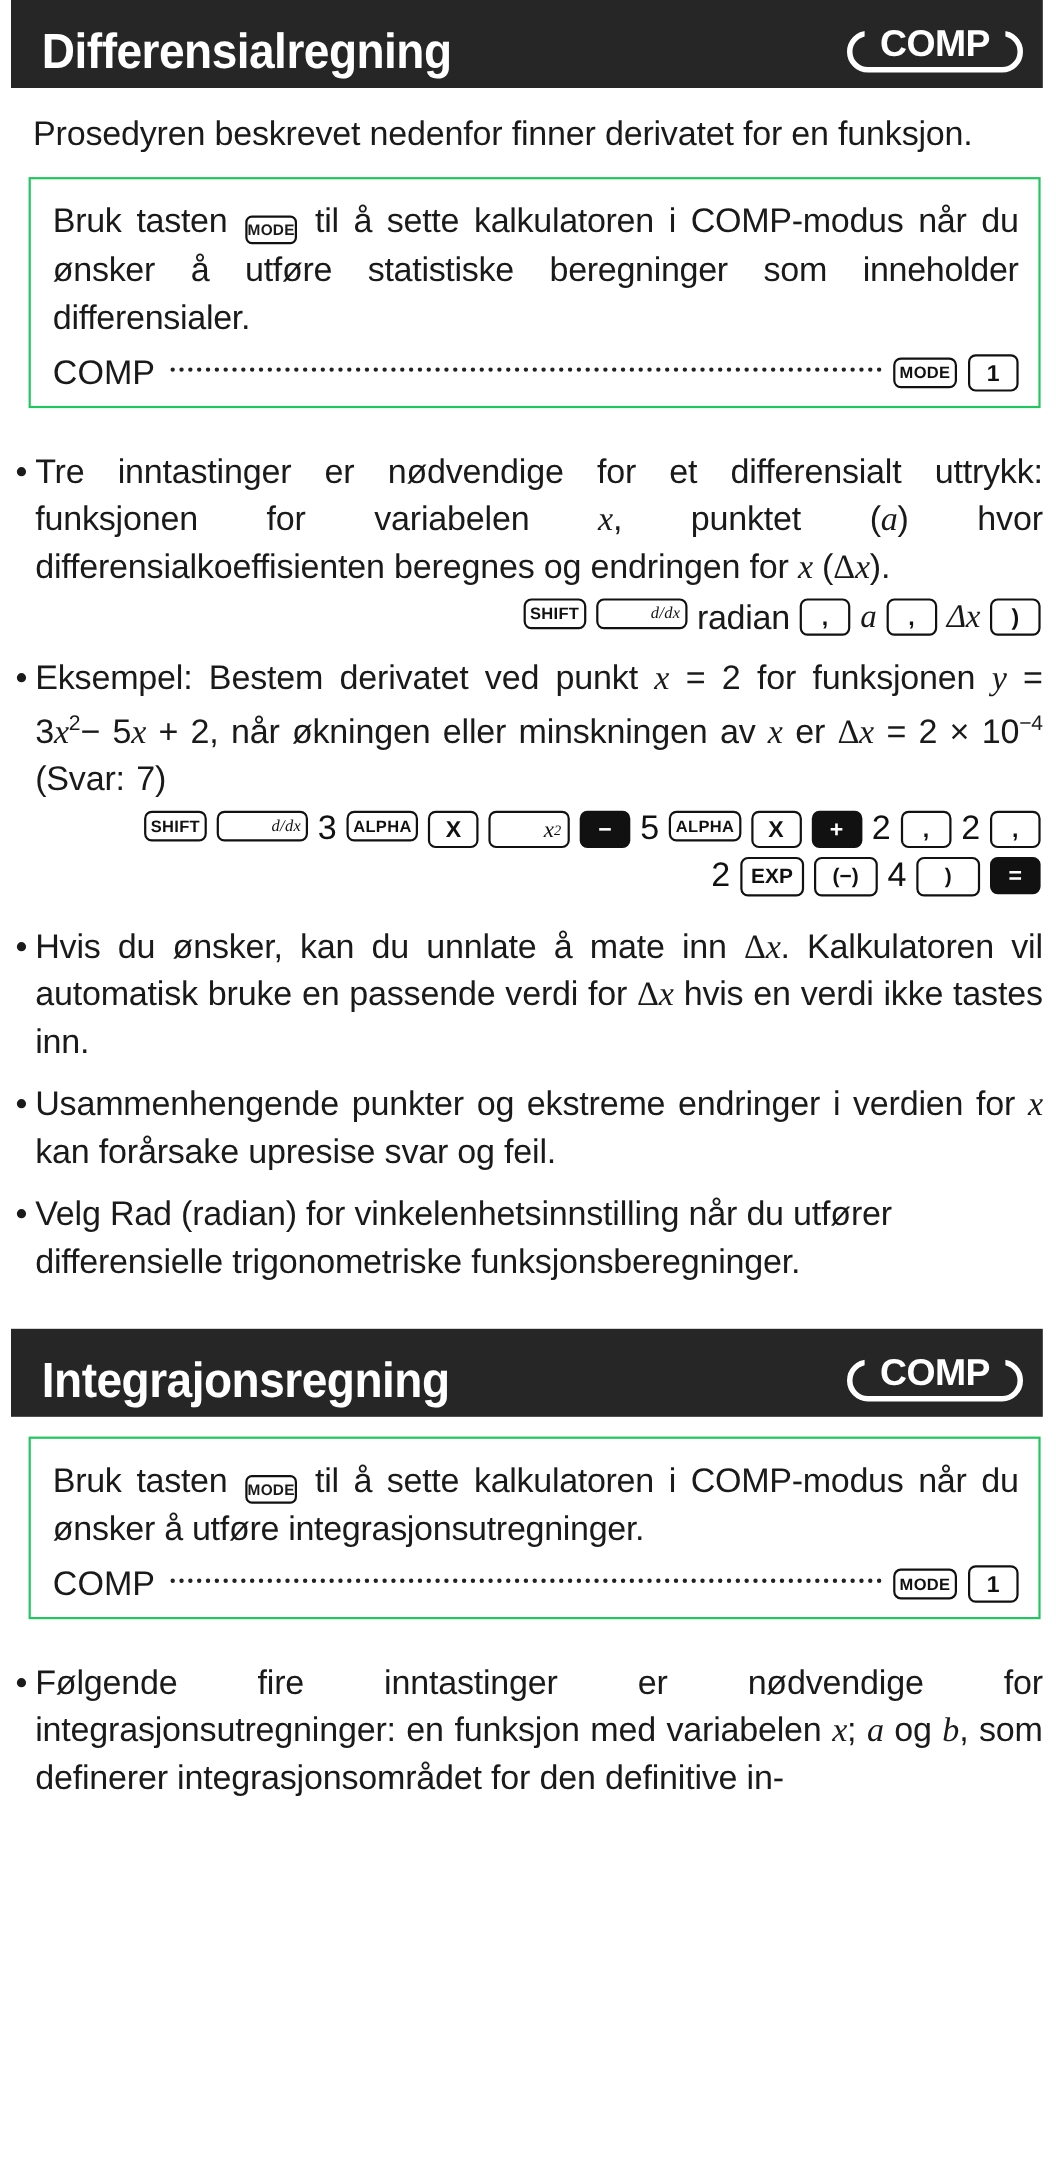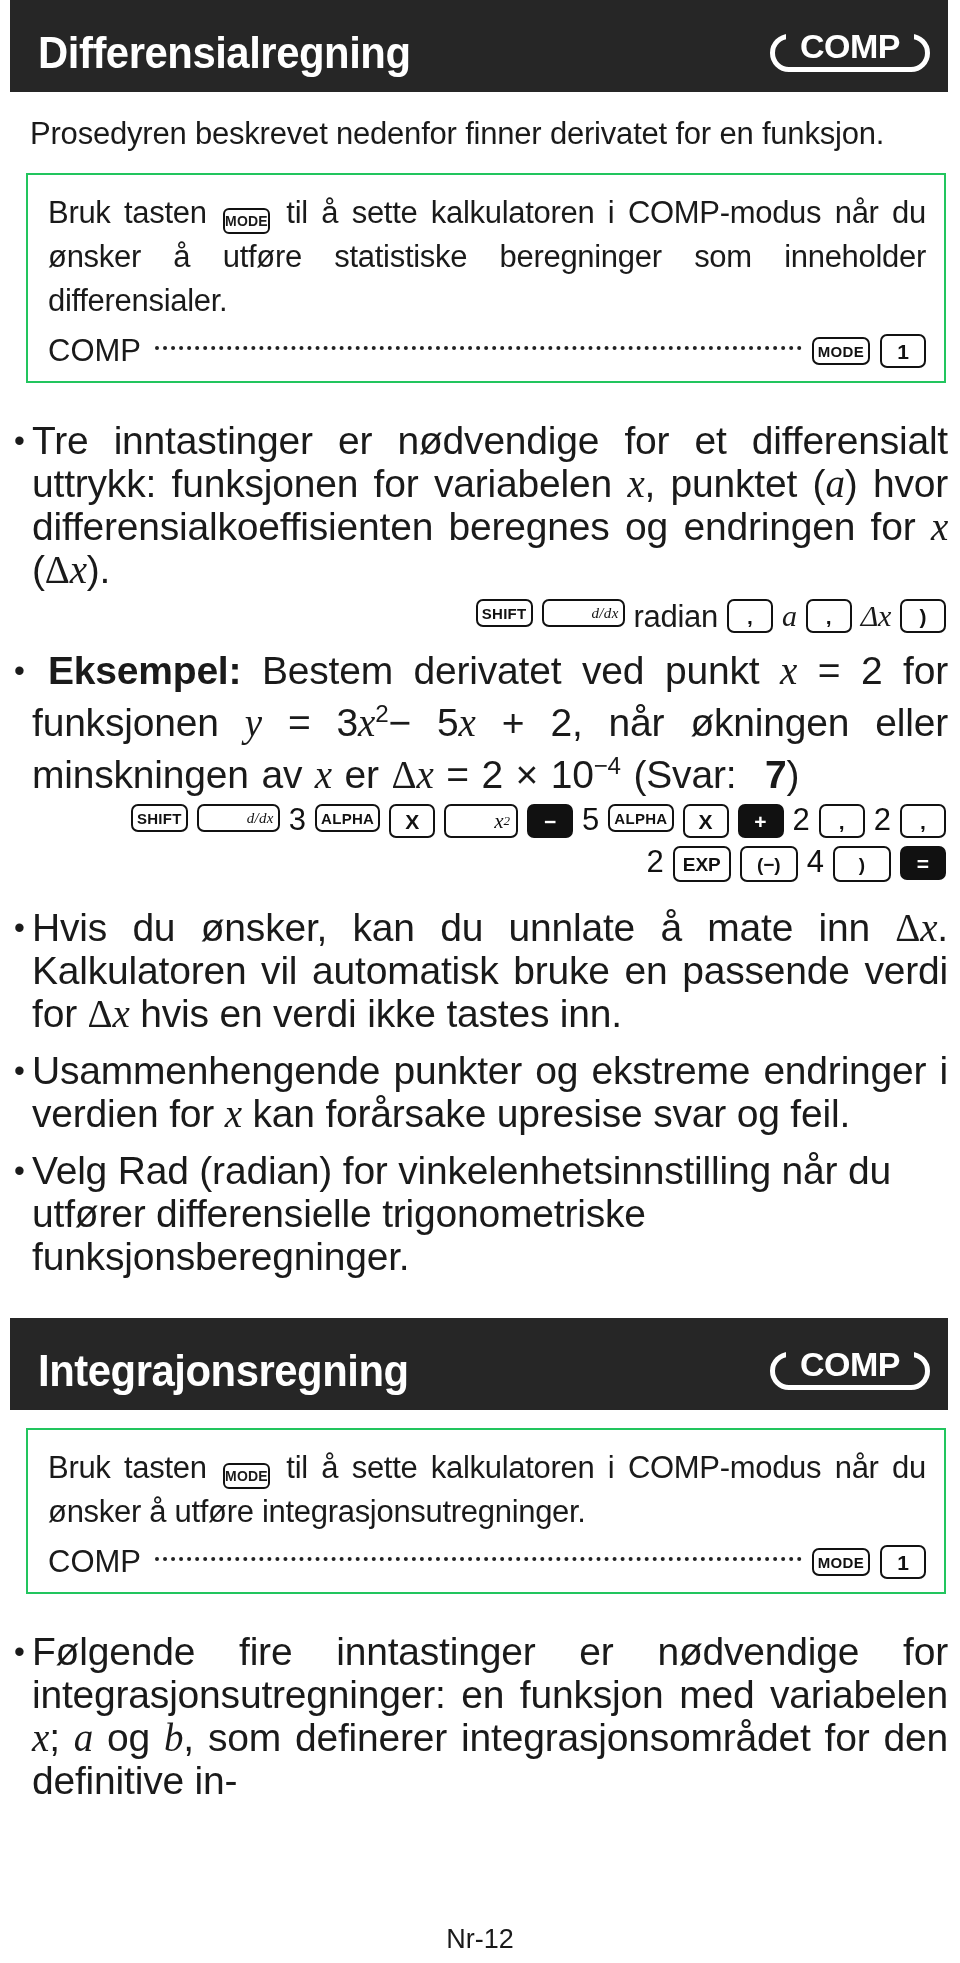--- a/index.html
+++ b/index.html
@@ -21,21 +21,21 @@
     height: 1963px;
     padding: 0;
     box-sizing: border-box;
   }
 
   
   .section-bar {
     position: relative;
     margin: 0 12px 0 10px;
     background: #262626;
-    height: 92px;
+    height: 80px;
     display: flex;
     align-items: center;
     justify-content: space-between;
     padding: 12px 18px 0 28px;
     box-sizing: border-box;
     gap: 34px;
   }
   .section-title {
     color: #ffffff;
     font-size: 45px;
@@ -181,32 +181,32 @@
   }
   .bullet .dot {
     flex: 0 0 auto;
     width: 18px;
     font-size: 31px;
     line-height: 43px;
     text-align: left;
   }
   .bullet .btext {
     flex: 1 1 auto;
-    font-size: 39px;
+    font-size: 31px;
     line-height: 43px;
     text-align: justify;
     letter-spacing: -0.2px;
   }
   .bullet .btext.left { text-align: left; }
   .bullet .btext.spaced { word-spacing: 2px; }
 
   .mathi { font-family: "Liberation Serif", serif; font-style: italic; }
   .mathr { font-family: "Liberation Serif", serif; font-style: normal; }
   .sup { font-size: 0.62em; vertical-align: super; }
-  b.strong { font-weight: bold; margin-left: 16px; }
+  b.strong { font-weight: normal; }
 
   
   .keyseq {
     display: flex;
     align-items: flex-start;
     justify-content: flex-end;
     gap: 9px;
     padding: 0 14px 0 0;
     margin-top: 8px;
     flex-wrap: nowrap;
@@ -361,15 +361,14 @@
     </div>
   </div>
 
   <div class="gap-m"></div>
 
   <div class="bullet">
     <span class="dot">•</span>
     <span class="btext">Følgende fire inntastinger er nødvendige for integrasjonsutregninger: en funksjon med variabelen <span class="mathi">x</span>; <span class="mathi">a</span> og <span class="mathi">b</span>, som definerer integrasjonsområdet for den definitive in-</span>
   </div>
 
-  <div class="footer">Nr-12</div>
 
 </div>
 
 </body></html>

